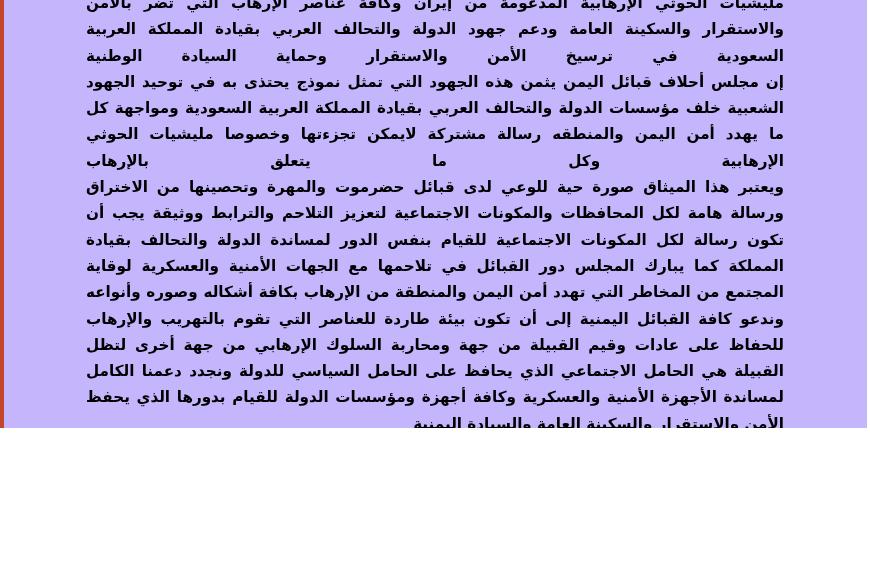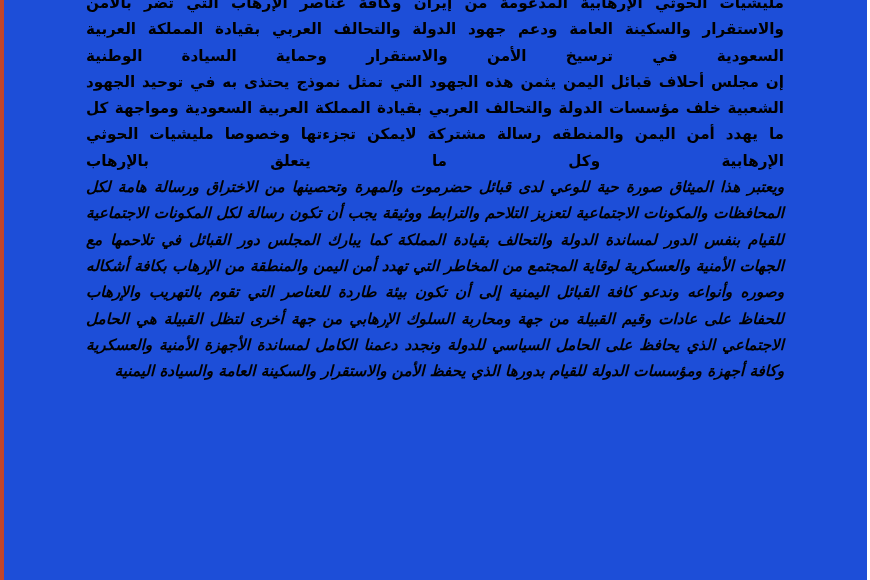--- a/index.html
+++ b/index.html
@@ -6,22 +6,22 @@
     margin: 0;
     padding: 0;
     background: #ffffff;
   }
   body {
     font-family: "DejaVu Sans", sans-serif;
   }
   .page {
     position: relative;
     width: 870px;
-    height: 580px;
-    background: #1d4ed8;
+    height: 428px;
+    background: #c4b5fd;
     overflow: hidden;
     box-sizing: border-box;
   }
   
   .edge-rule-left {
     position: absolute;
     top: 0;
     left: 0;
     width: 4px;
     height: 580px;
@@ -56,21 +56,20 @@
   }
   .para {
     margin: 0;
     padding: 0;
     direction: rtl;
     text-align: justify;
     text-align-last: justify;
   }
   .para.last-line-right {
     text-align-last: right;
-    font-style: italic;
   }
   .clip-top {
     
     margin-top: -10px;
   }
   .partial-bottom {
     position: absolute;
     left: 0;
     right: 0;
     bottom: 0;

